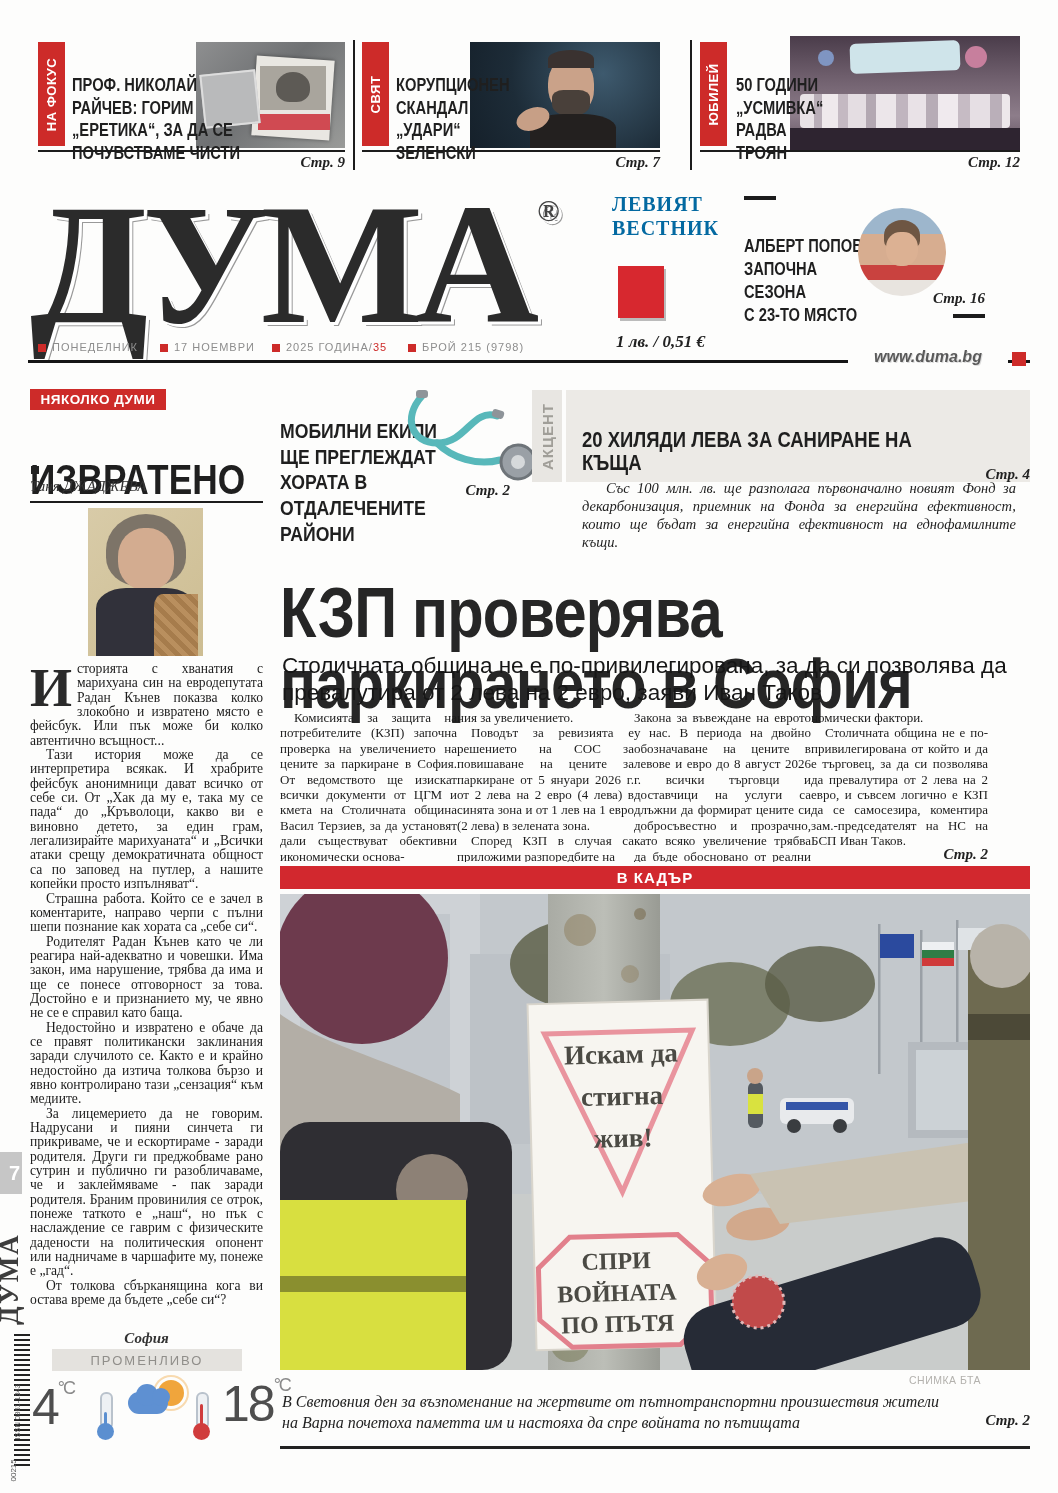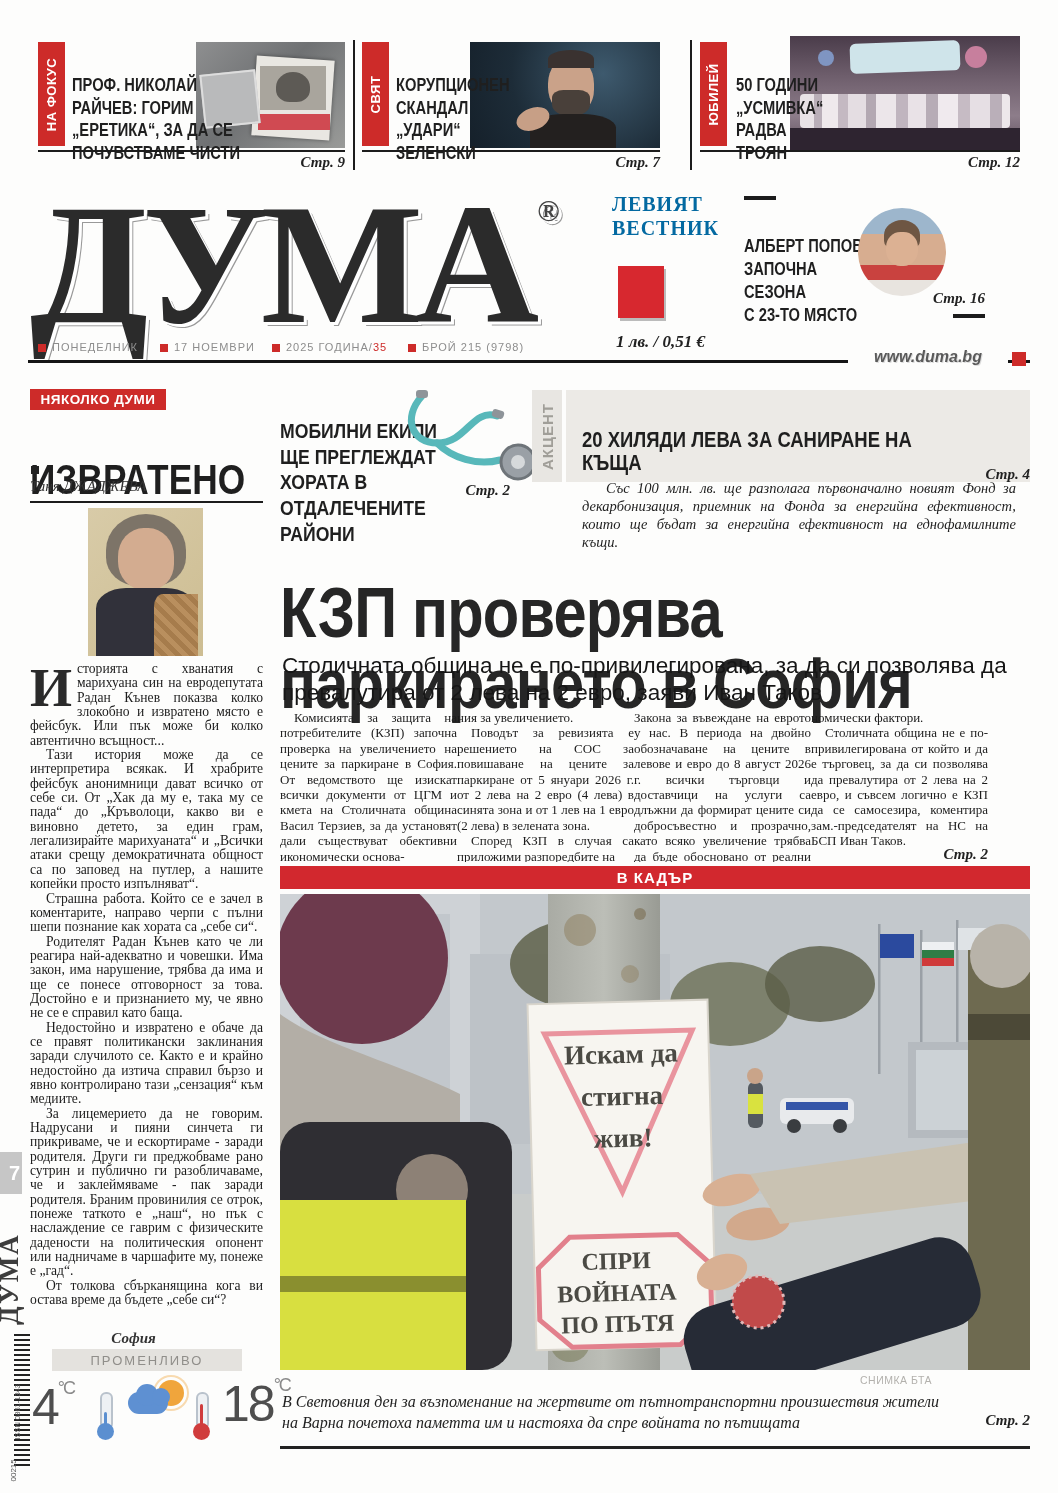--- a/index.html
+++ b/index.html
@@ -157,26 +157,26 @@
     <div class="abs" style="left:30px;top:20px;width:56px;height:62px;background:#d3ac90;border-radius:46% 46% 42% 46%;"></div>
     <div class="abs" style="left:8px;top:80px;width:100px;height:68px;background:#31313a;border-radius:30% 30% 0 0;"></div>
     <div class="abs" style="left:66px;top:86px;width:44px;height:62px;background:repeating-linear-gradient(45deg,#b98f5e 0 5px,#a67c4c 5px 10px);border-radius:20% 0 0 0;"></div>
   </div>
 
   <div class="abs serif just opinion-text" style="left:30px;top:662px;width:233px;height:664px;font-size:13.6px;line-height:14.35px;color:#1c1c1c;overflow:hidden;">
     <p><span class="dropcap">И</span><span>сторията с хванатия с марихуана син на евродепутата Радан Кънев показва колко злокобно и извратено място е фейсбук. Или пък може би колко автентично всъщност...</span></p>
     <p>Тази история може да се интерпретира всякак. И храбрите фейсбук анонимници дават всичко от себе си. От „Хак да му е, така му се пада“ до „Кръволоци, какво ви е виновно детето, за един грам, легализирайте марихуаната“ и „Всички атаки срещу демократичната общност са по заповед на путлер, а нашите копейки просто изпълняват“.</p>
     <p>Страшна работа. Който се е зачел в коментарите, направо черпи с пълни шепи познание как хората са „себе си“.</p>
     <p>Родителят Радан Кънев като че ли реагира най-адекватно и човешки. Има закон, има нарушение, трябва да има и ще се понесе отговорност за това. Достойно е и признанието му, че явно не се е справил като баща.</p>
-    <p>Недостойно и извратено е обаче да се правят политикански заклинания заради случилото се. Както е и крайно недостойно да изтича справил бързо и явно контролирано тази „сензация“ към медиите.</p>
+    <p>Недостойно и извратено е обаче да се правят политикански заклинания заради случилото се. Както е и крайно недостойно да изтича толкова бързо и явно контролирано тази „сензация“ към медиите.</p>
     <p>За лицемерието да не говорим. Надрусани и пияни синчета ги прикриваме, че и ескортираме - заради родителя. Други ги преджобваме рано сутрин и публично ги разобличаваме, че и заклеймяваме - пак заради родителя. Браним провинилия се отрок, понеже таткото е „наш“, но пък с наслаждение се гаврим с физическите дадености на политическия опонент или надничаме в чаршафите му, понеже е „гад“.</p>
     <p>От толкова сбърканящина кога ви остава време да бъдете „себе си“?</p>
   </div>
 
-  <div class="abs serif" style="left:17px;top:1330px;width:233px;text-align:center;font-size:15px;font-weight:bold;font-style:italic;color:#333;">София</div>
+  <div class="abs serif" style="left:30px;top:1330px;width:233px;text-align:center;font-size:15px;font-weight:bold;font-style:italic;color:#333;">София</div>
   <div class="abs" style="left:52px;top:1349px;width:190px;height:22px;background:#e4e2de;text-align:center;line-height:22px;">
     <span style="color:#908e8a;font-size:13px;letter-spacing:2px;">ПРОМЕНЛИВО</span>
   </div>
   <div class="abs wx-num" style="left:32px;top:1378px;">
     <span>4</span><span class="wx-deg">°C</span>
   </div>
   <div class="abs" style="left:100px;top:1392px;">
     <div class="therm">
         <div class="bulb" style="background:#5b8fd0;"></div>
         <div style="position:absolute;left:2px;bottom:2px;width:3px;height:14px;background:#5b8fd0;border-radius:2px;"></div>
@@ -342,20 +342,20 @@
     </svg>
     
     <div class="abs signtext" style="left:262px;top:140px;width:160px;font-size:27px;line-height:1.55;transform:rotate(-1.5deg);">Искам да
 стигна
 жив!</div>
     <div class="abs signtext" style="left:257px;top:352px;width:160px;font-size:24px;line-height:1.32;transform:rotate(-1.5deg);">СПРИ
 ВОЙНАТА
 ПО ПЪТЯ</div>
   </div>
 
-  <div class="abs" style="left:860px;top:1374px;width:170px;text-align:left;font-size:10.5px;color:#b3b1ad;letter-spacing:.5px;">СНИМКА БТА</div>
+  <div class="abs" style="left:860px;top:1374px;width:170px;text-align:center;font-size:10.5px;color:#b3b1ad;letter-spacing:.5px;">СНИМКА БТА</div>
 
   <div class="abs serif" style="left:282px;top:1392px;width:660px;font-size:16px;line-height:1.3;font-style:italic;color:#222;">В Световния ден за възпоменание на жертвите от пътнотранспортни произшествия жители на Варна почетоха паметта им и настояха да спре войната по пътищата</div>
   <div class="abs pageref" style="left:950px;top:1412px;width:80px;">Стр. 2</div>
 
   <div class="abs" style="left:280px;top:1446px;width:750px;height:2.5px;background:#222;"></div>
 
 </div>
 
 </body></html>

